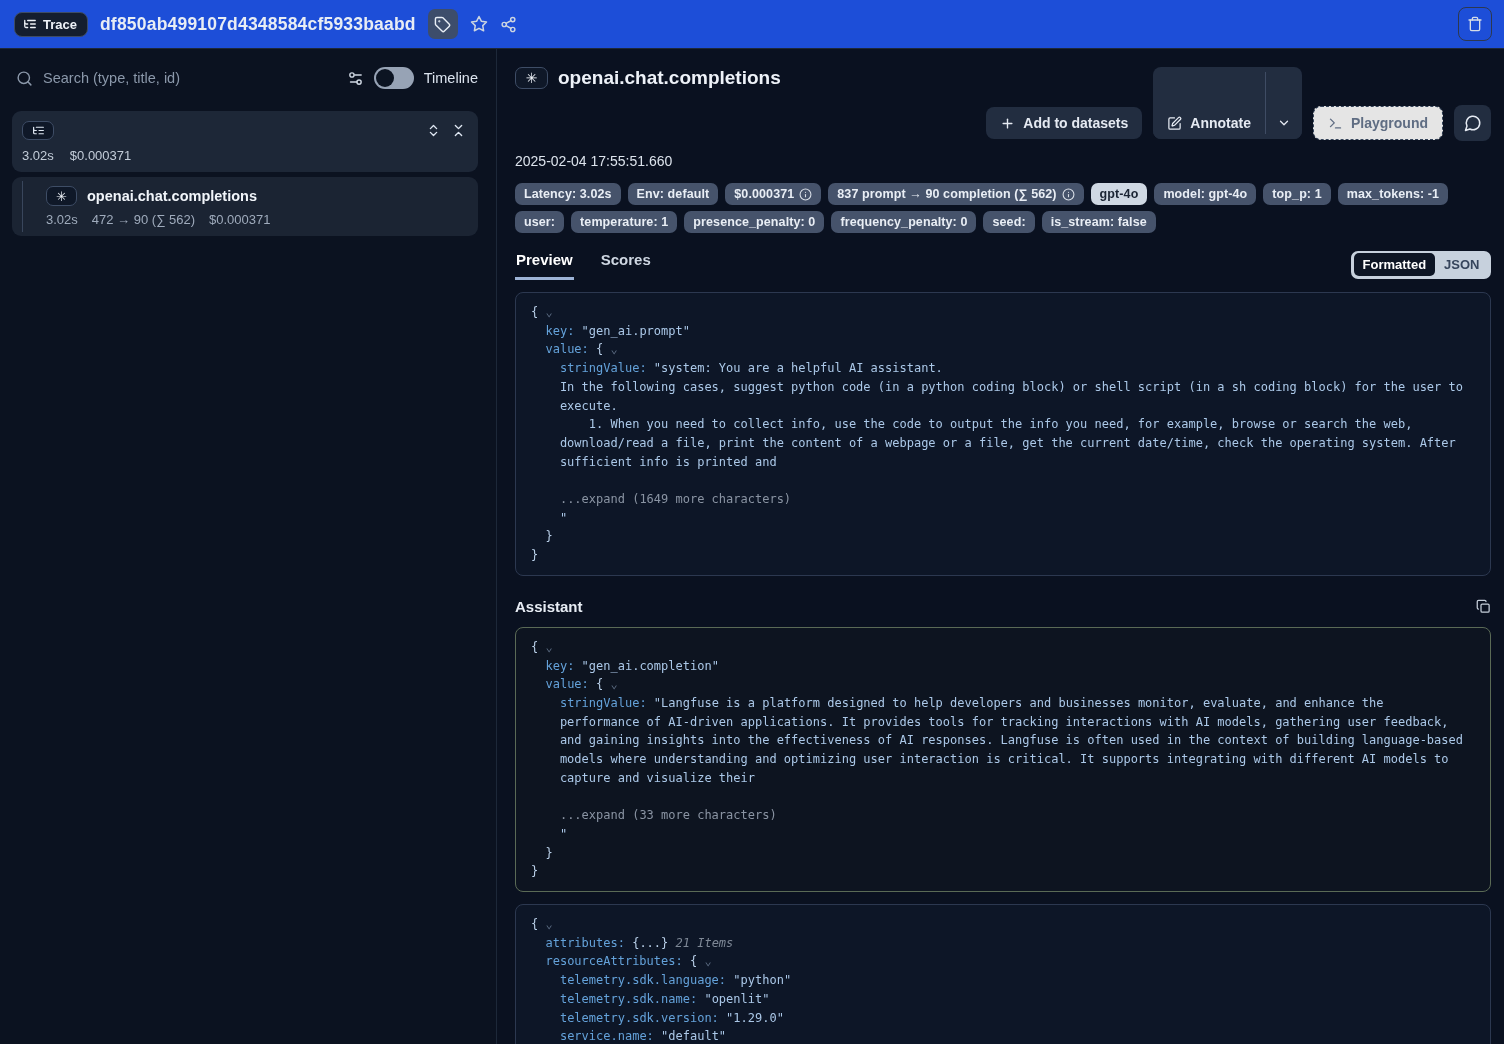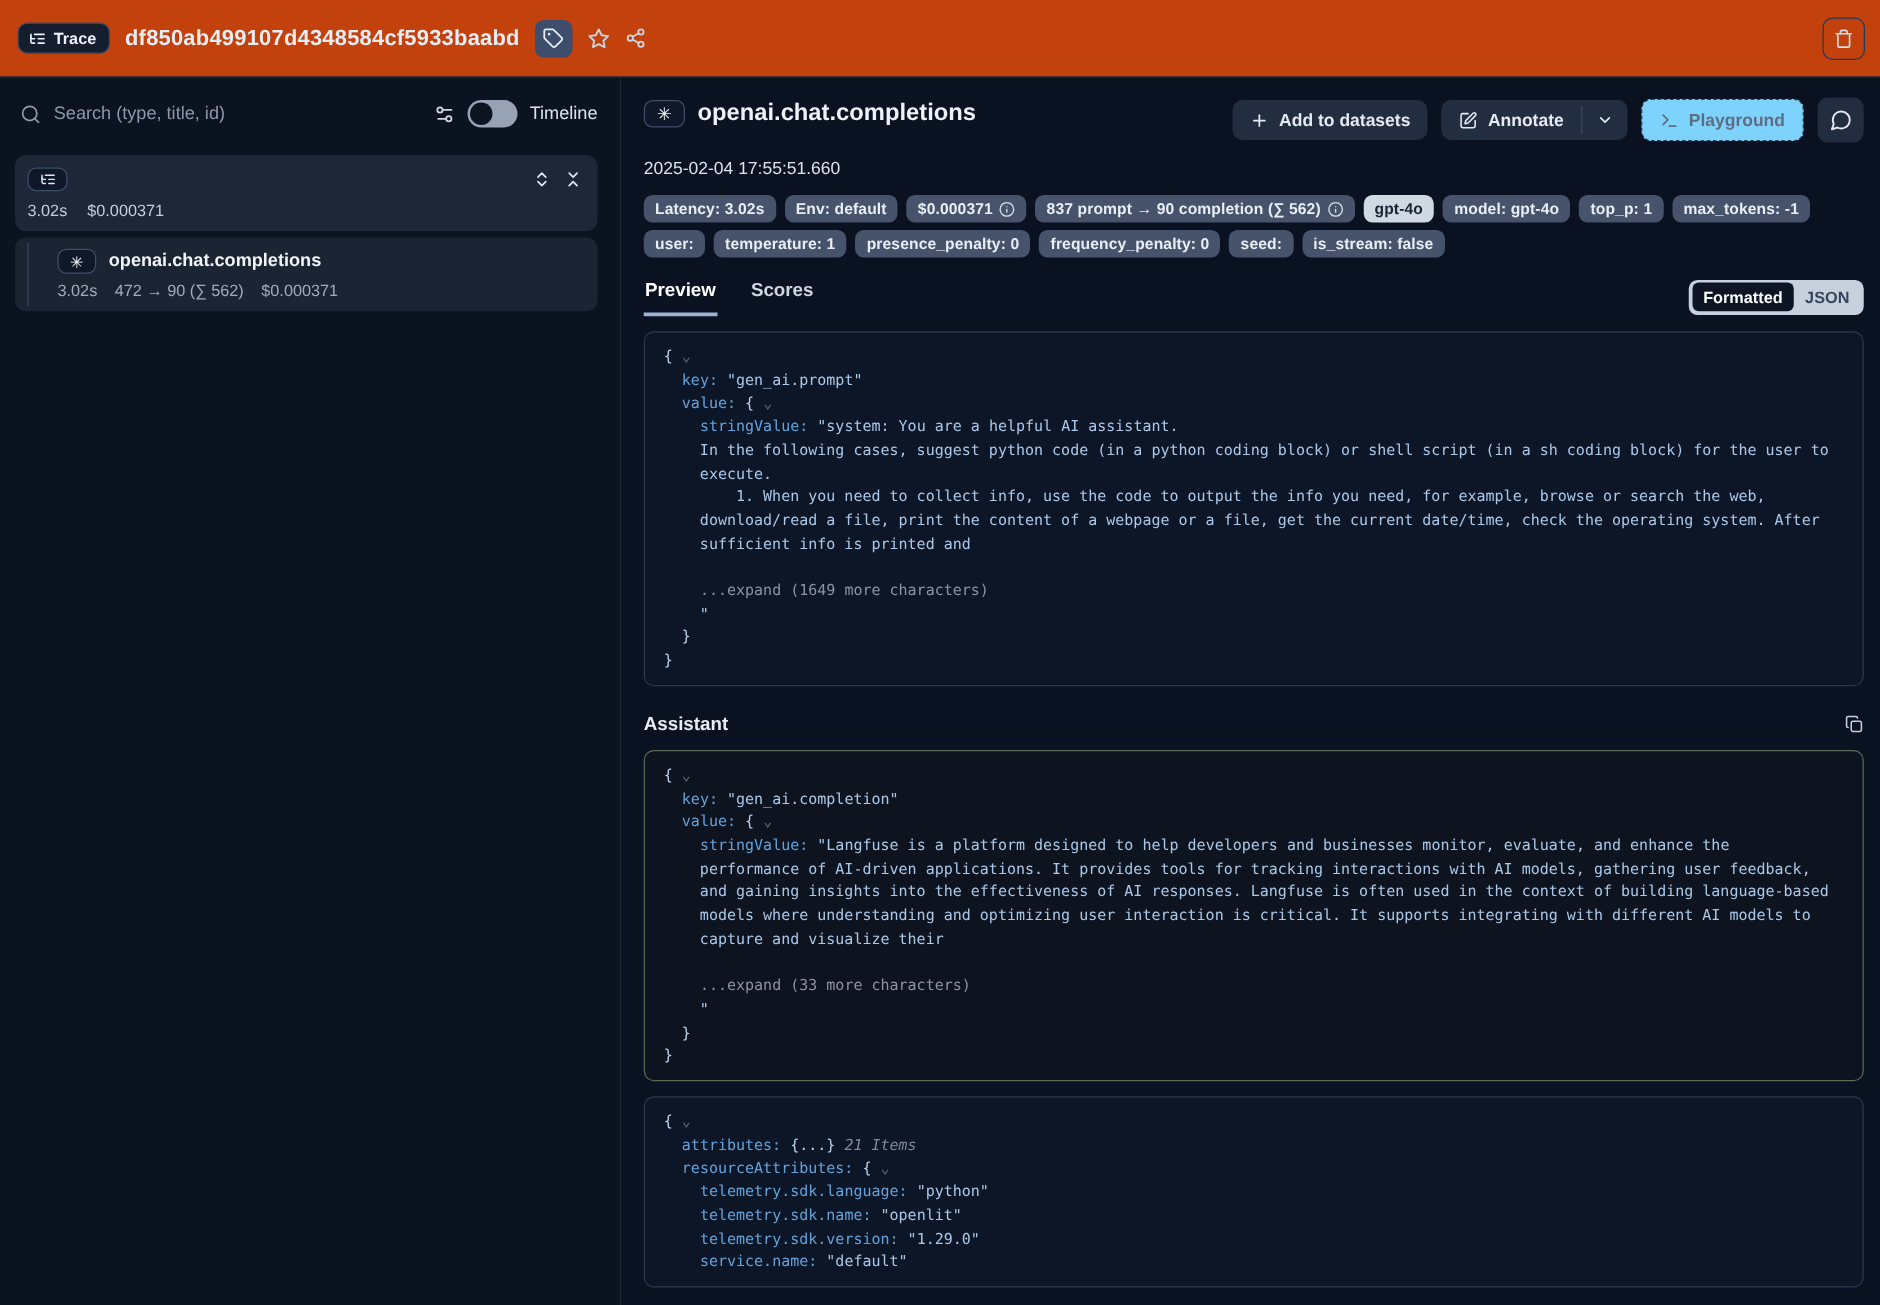--- a/index.html
+++ b/index.html
@@ -7,22 +7,22 @@
   body {
     background:#0a1120;
     color:#e7ecf4;
     font-family:"Liberation Sans", sans-serif;
     font-size:14px;
   }
   svg { display:block; }
 
   
   .topbar {
-    height:62px; display:flex; align-items:center; justify-content:space-between;
-    padding:0 12px 0 14px; border-bottom:1px solid #1d2839; background:#c2410c;
+    height:49px; display:flex; align-items:center; justify-content:space-between;
+    padding:0 12px 0 14px; border-bottom:1px solid #1d2839; background:#1d4ed8;
   }
   .topbar-left { display:flex; align-items:center; gap:12px; }
   .trace-pill {
     display:flex; align-items:center; gap:6px; padding:4px 10px 4px 8px;
     border:1px solid #3d4c66; border-radius:8px; background:#141e2f;
     font-weight:700; font-size:13px; color:#eef2f8;
   }
   .trace-id { font-weight:700; font-size:17.5px; color:#e8edf4; letter-spacing:.2px; }
   .icon-btn { background:none; border:none; cursor:pointer; color:#ccd5e1; display:flex; align-items:center; justify-content:center; }
   .tag-btn { width:30px; height:30px; border-radius:7px; background:#3d4d6b; color:#e8eef6; }
@@ -76,28 +76,28 @@
 
   
   .main-header { display:flex; align-items:flex-start; justify-content:space-between; }
   .main-title-wrap { display:flex; align-items:center; gap:10px; padding-top:2px; }
   .main-title { font-weight:700; font-size:19px; color:#eef2f8; }
   .openai-pill-lg { width:33px; height:22px; font-size:14px; }
   .header-actions { display:flex; align-items:center; gap:11px; }
   .btn {
     display:flex; align-items:center; gap:8px; background:#222d40; color:#e5eaf2;
     border:none; border-radius:8px; padding:8px 14px; font-size:14px; font-weight:600;
-    font-family:"Liberation Sans", sans-serif; cursor:pointer;
+    font-family:"Liberation Sans", sans-serif; cursor:pointer;margin-top:40px;
   }
   .btn-split { display:flex; align-items:stretch; background:#222d40; border-radius:8px; overflow:hidden; }
   .btn-split .btn { border-radius:0; }
   .btn-split .divider { width:1px; background:#3f4c64; margin:5px 0; }
   .btn-split .chev { padding:8px 11px; }
   .btn-disabled {
-    background:#7dd3fc; border:1px dashed #334258; color:#5f6d83; cursor:default;
+    background:#e5e5e5; border:1px dashed #334258; color:#5f6d83; cursor:default;
   }
   .btn-icon-only { width:37px; height:36px; justify-content:center; padding:0; }
 
   .timestamp { margin-top:12px; font-size:14px; color:#dce3ec; }
 
   
   .badges { display:flex; flex-wrap:wrap; gap:7px; margin-top:14px; }
   .badges + .badges { margin-top:6px; }
   .badge {
     display:inline-flex; align-items:center; gap:5px;

